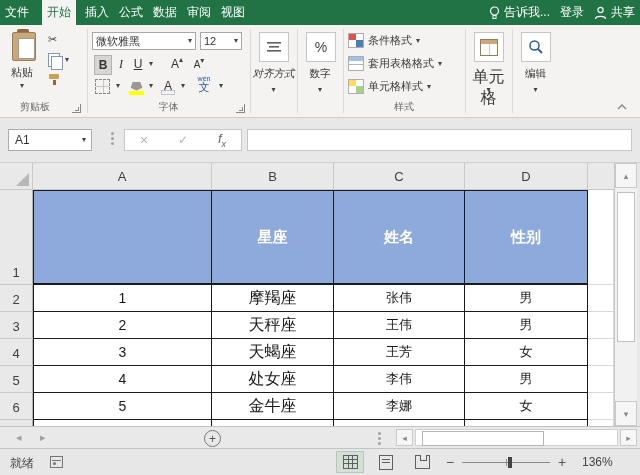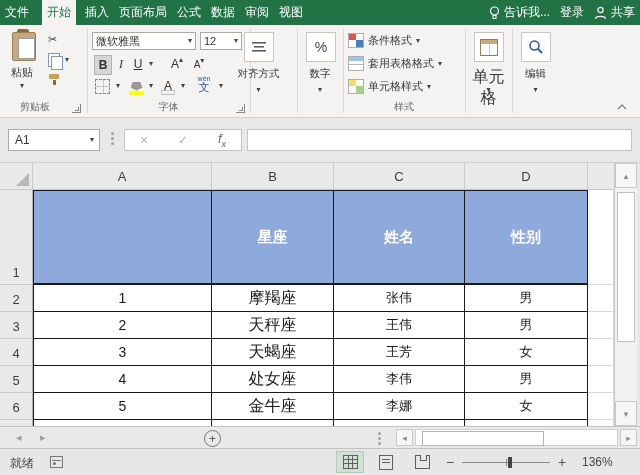--- a/index.html
+++ b/index.html
@@ -59,21 +59,21 @@
   .st-tf:after{content:"";position:absolute;left:0;top:7px;right:0;height:1px;background:#b9b7b5;}
   .st-cs:before{content:"";position:absolute;left:0;top:0;width:7px;height:6px;background:#ffd966;}
   .st-cs:after{content:"";position:absolute;right:0;bottom:0;width:7px;height:7px;background:#a9d18e;}
   
   .cells-ic{width:16px;height:15px;border:1px solid #9a7b52;position:relative;background:#fff;}
   .cells-ic:before{content:"";position:absolute;left:0;top:0;right:0;height:4px;background:#c9a87c;}
   .cells-ic:after{content:"";position:absolute;left:50%;top:4px;bottom:0;width:1px;background:#c8c6c4;}
   
   .fstrip{position:absolute;left:0;top:118px;width:640px;height:45px;background:#e8e8e8;
           border-bottom:1px solid #cfcfcf;box-sizing:border-box;}
-  .namebox{position:absolute;left:8px;top:11px;width:92px;height:22px;background:#fff;border:1px solid #ababab;
+  .namebox{position:absolute;left:8px;top:11px;width:84px;height:22px;background:#fff;border:1px solid #ababab;
            box-sizing:border-box;display:flex;align-items:center;font-size:12px;color:#333;gap:48px;}
   .namebox .nb-text{flex:1;padding-left:6px;}
   .vdots{position:absolute;width:3px;}
   .vdots i{display:block;width:3px;height:3px;border-radius:50%;background:#a0a0a0;margin-bottom:2px;}
   .fxbar{position:absolute;left:124px;top:11px;width:118px;height:22px;background:#fff;border:1px solid #c6c6c6;
          box-sizing:border-box;display:flex;align-items:center;justify-content:space-around;color:#b5b3b1;}
   .fxbar .fx{color:#666;font-style:italic;font-size:13px;}
   .fxbar .fx sub{font-size:9px;}
   .finput{position:absolute;left:247px;top:11px;width:385px;height:22px;background:#fff;border:1px solid #c6c6c6;box-sizing:border-box;}
   
@@ -139,21 +139,20 @@
 </style>
 </head>
 <body>
 
 <div class="app">
 
   <div class="titlebar">
     <div class="rtab">文件</div>
     <div class="rtab active" style="margin-left:8px;">开始</div>
     <div class="rtab" style="margin-left:4px;">插入</div>
-    <div class="rtab">页面布局</div>
     <div class="rtab">公式</div>
     <div class="rtab">数据</div>
     <div class="rtab">审阅</div>
     <div class="rtab">视图</div>
     <div class="spacer"></div>
     <div class="rtab">
       <span class="tb-icon">
         <svg width="11" height="14" viewBox="0 0 11 14">
             <circle cx="5.5" cy="5" r="4" fill="none" stroke="#fff" stroke-width="1.2"></circle>
             <rect x="4" y="9.5" width="3" height="3" fill="none" stroke="#fff" stroke-width="1"></rect>
@@ -246,21 +245,21 @@
         <span style="font-size:11px;line-height:11px;">文</span>
       </div>
       <div class="fbtn" style="left:128px;top:52px;width:10px;">
           <span class="arr">▾</span>
         </div>
       <div class="grp-label">字体</div>
       <div class="launcher" style="left:148px;"></div>
     </div>
     <div class="vsep" style="left:250px;"></div>
 
-    <div class="grp" style="left:236px;width:45px;">
+    <div class="grp" style="left:251px;width:45px;font-style:italic;">
       <div class="iconbox" style="left:8px;top:7px;">
         <svg width="16" height="12" viewBox="0 0 16 12">
             <rect x="1" y="1" width="14" height="1.6" fill="#5f5f5f"></rect>
             <rect x="3" y="5" width="10" height="1.6" fill="#5f5f5f"></rect>
             <rect x="1" y="9" width="14" height="1.6" fill="#5f5f5f"></rect>
           </svg>
       </div>
       <div class="bigbtn-label" style="top:42px;font-size:10.5px;">对齐方式</div>
       <div class="bigbtn-arr" style="top:60px;">▾</div>
     </div>

